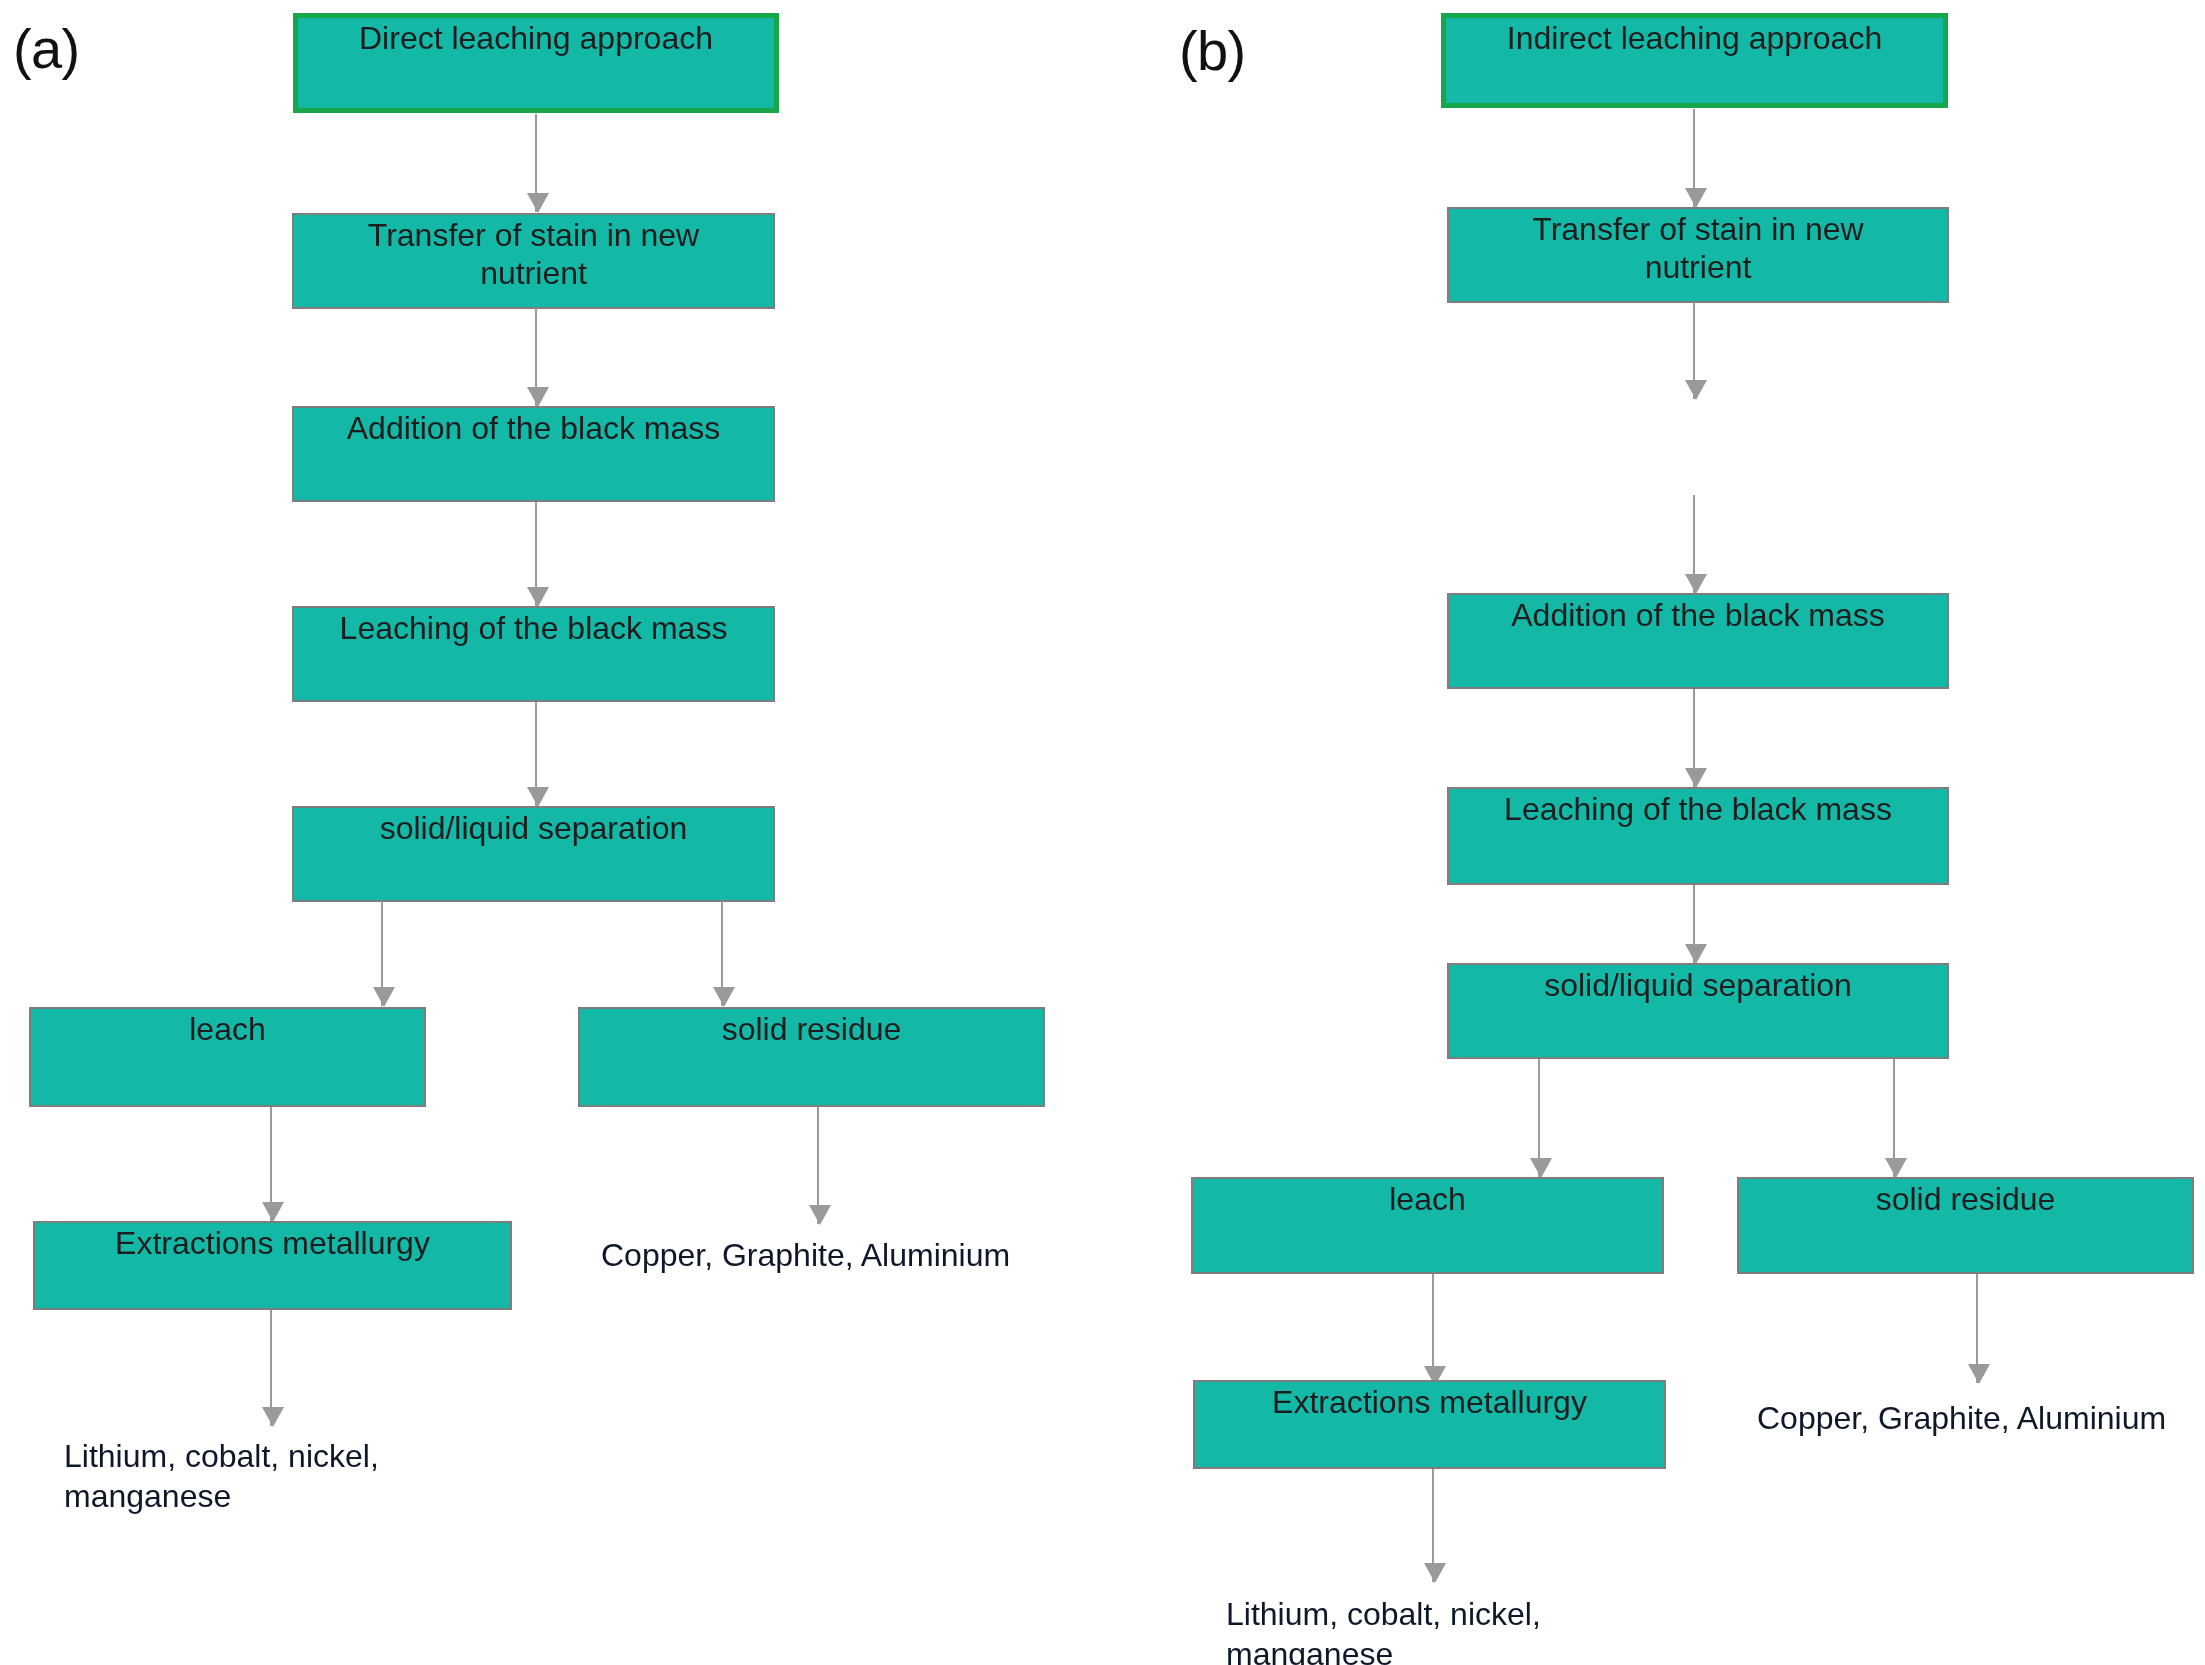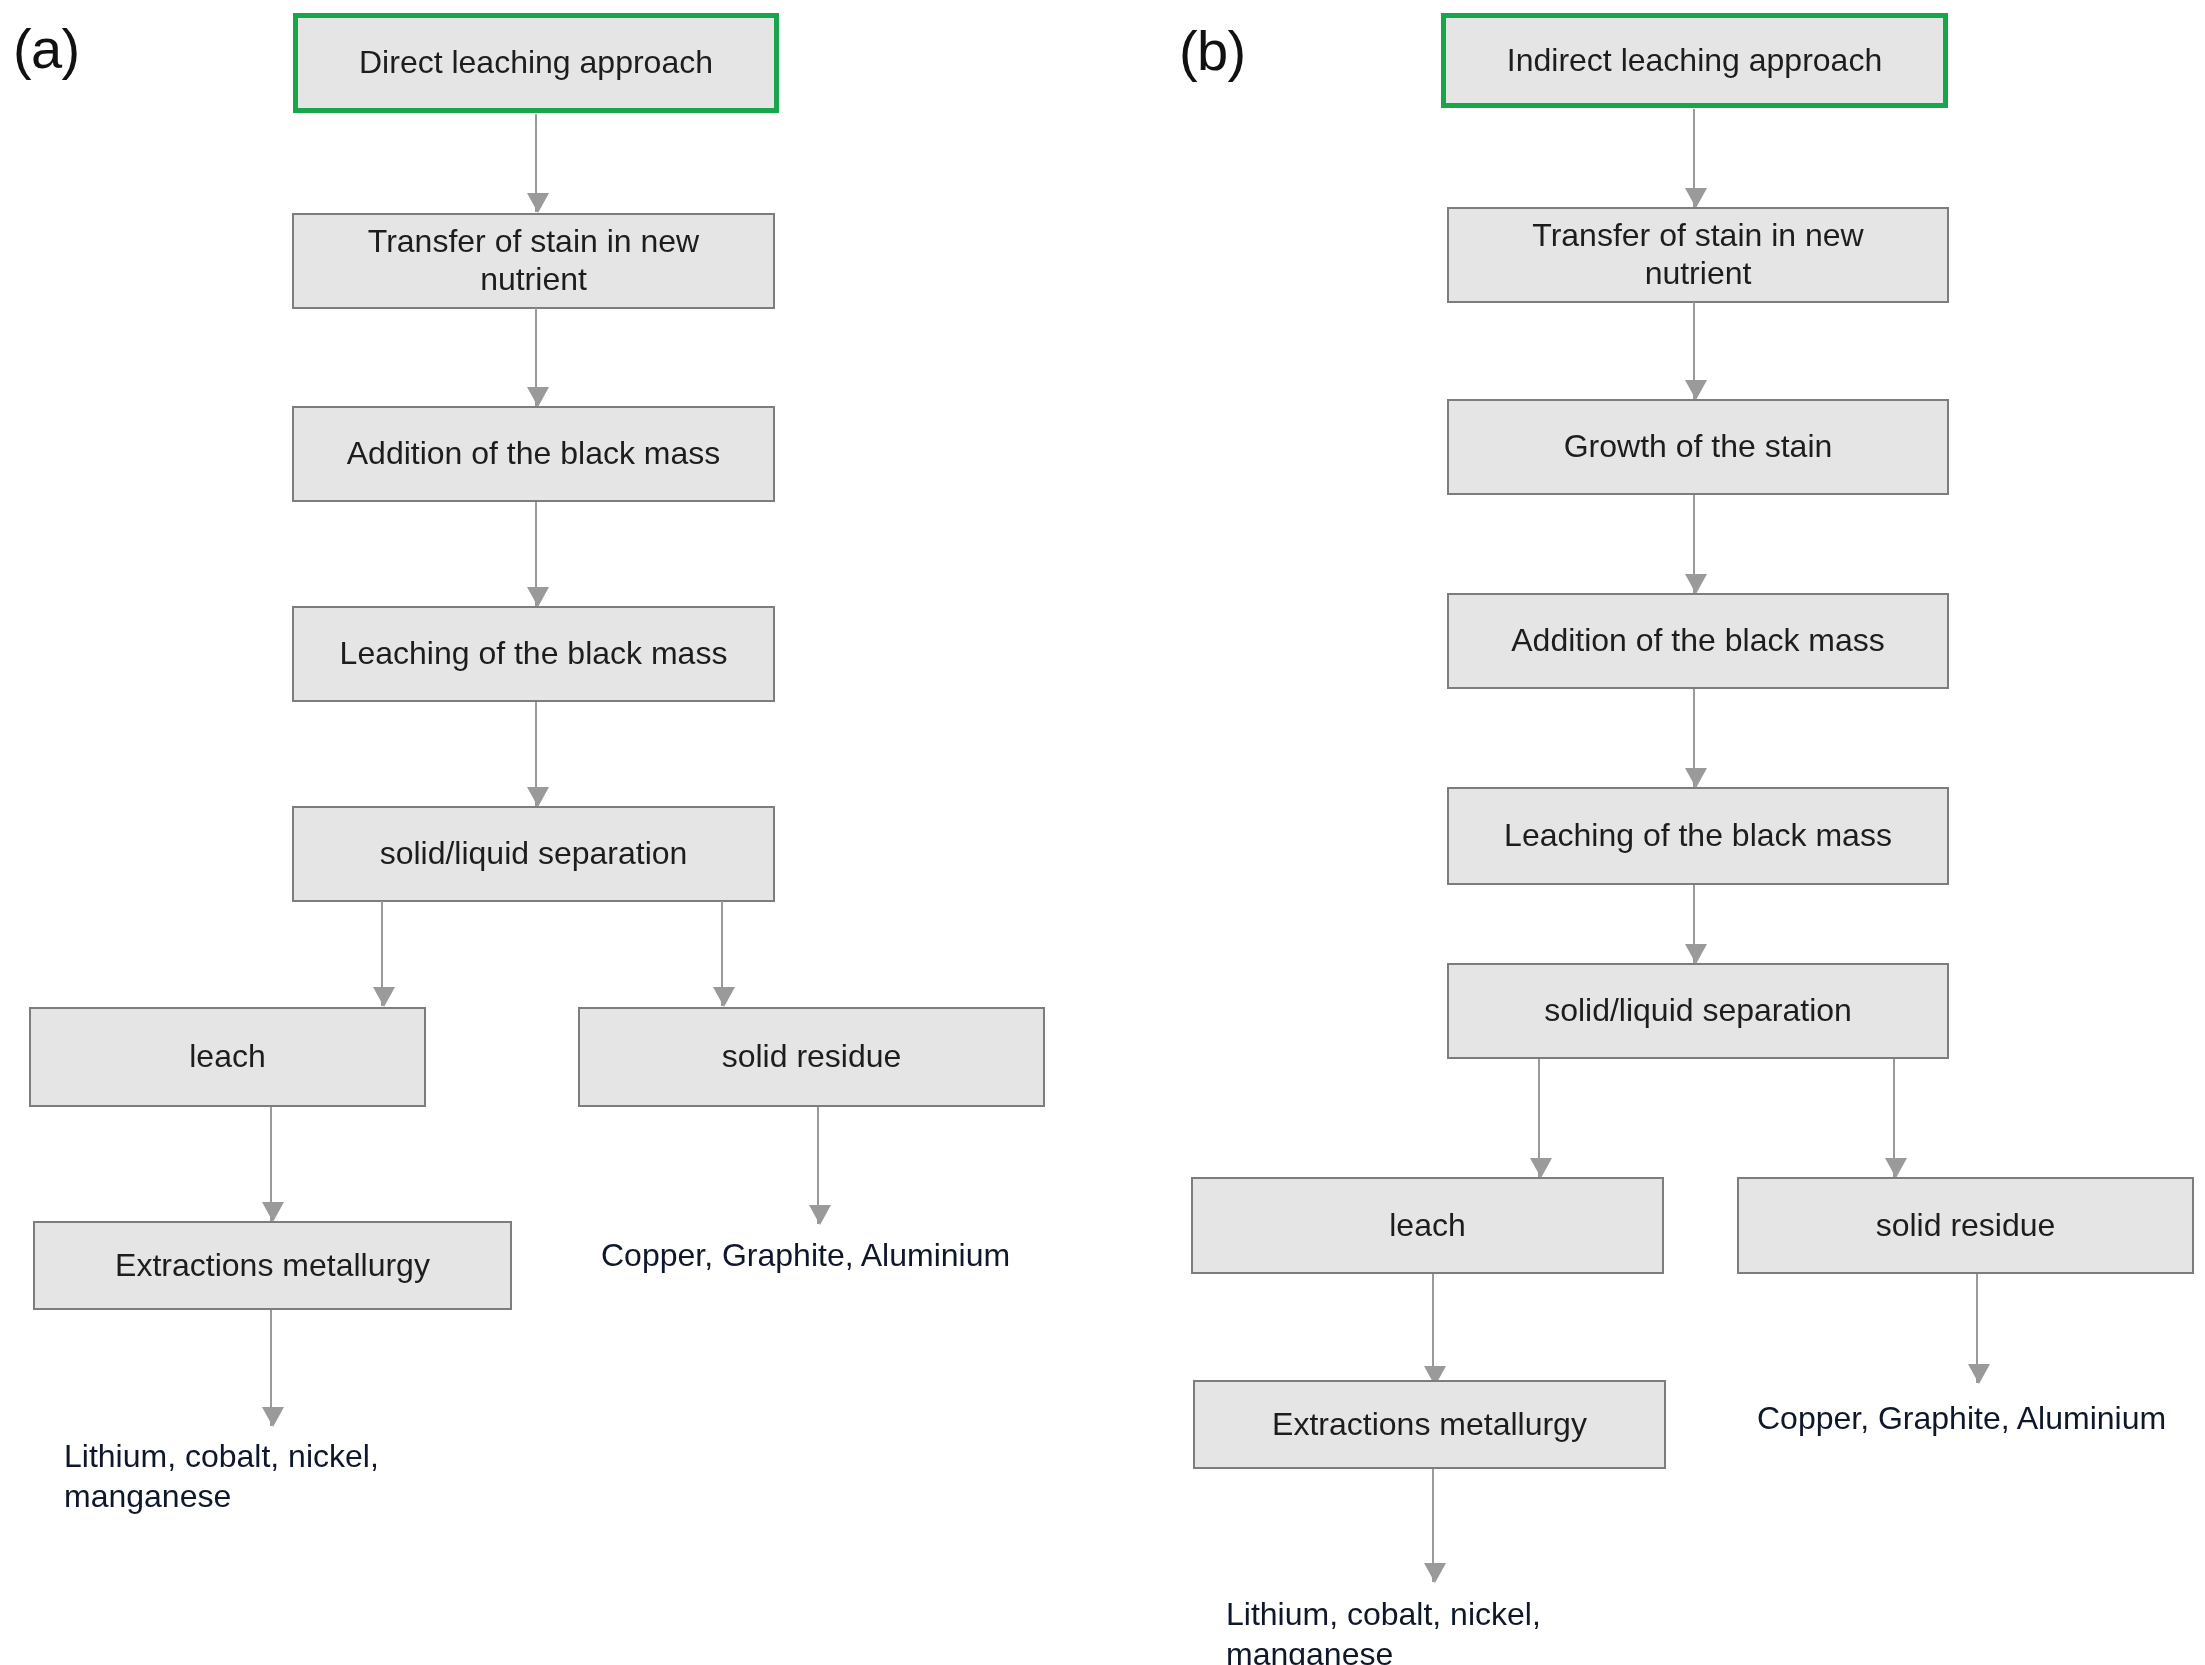--- a/index.html
+++ b/index.html
@@ -26,24 +26,23 @@
     line-height: 1;
     color: #111111;
     font-family: "Liberation Sans", sans-serif;
     letter-spacing: -0.6px;
   }
 
   
   .node {
     position: absolute;
     box-sizing: border-box;
-    background: #e5e5e5;
+    background: #14b8a6;
     border: 2.9px solid #7d7d7d;
     display: flex;
-    align-items: center;
     justify-content: center;
     text-align: center;
     padding: 2.3px 8.2px;
   }
   .node .node-text {
     font-size: 32px;
     line-height: 1.18;
     color: #1d1d1d;
     font-family: "Liberation Sans", sans-serif;
     white-space: pre-line;
@@ -170,23 +169,20 @@
 
   <div class="node" style="left:1447px; top:207px; width:502px; height:96px;">
     <span class="node-text">Transfer of  stain in new
 nutrient</span>
   </div>
 
   <div class="conn" style="left:1693px; top:302px; height:97px;">
       <span class="head"></span>
     </div>
 
-  <div class="node" style="left:1447px; top:399px; width:502px; height:96px;">
-    <span class="node-text">Growth of the stain</span>
-  </div>
 
   <div class="conn" style="left:1693px; top:495px; height:98px;">
       <span class="head"></span>
     </div>
 
   <div class="node" style="left:1447px; top:593px; width:502px; height:96px;">
     <span class="node-text">Addition of the black mass</span>
   </div>
 
   <div class="conn" style="left:1693px; top:689px; height:98px;">

